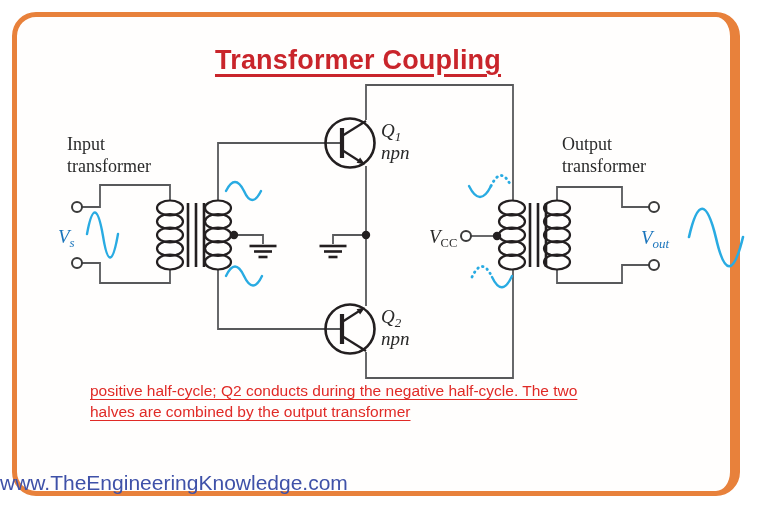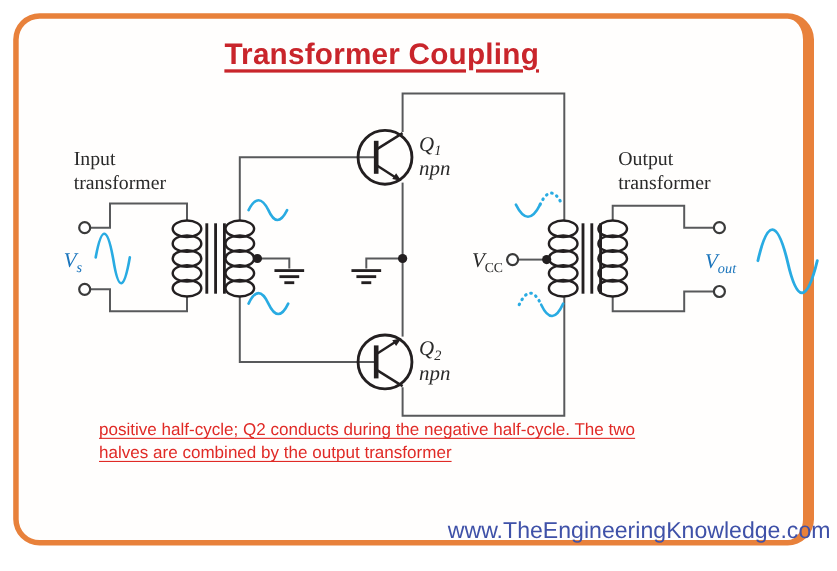--- a/index.html
+++ b/index.html
@@ -9,30 +9,30 @@
   }
   .frame{
     position:absolute;left:12px;top:12px;width:728px;height:484px;
     border:5px solid #E8813B;border-right-width:10px;border-radius:24px;
     box-sizing:border-box;background:#fffefd;
   }
   .title{
     position:absolute;top:29px;left:0;width:684px;text-align:center;
     font-size:27px;font-weight:bold;color:#C9252B;
     text-decoration:underline;text-decoration-thickness:2.5px;text-underline-offset:5px;
-    letter-spacing:0.2px;margin:5px;
+    letter-spacing:0.2px;margin:16px;
   }
   svg.circuit{position:absolute;left:0;top:0;}
   .caption{
     position:absolute;left:90px;top:381px;width:570px;
     color:#E02A26;font-size:15.5px;line-height:20.8px;
   }
   .caption div{text-decoration:underline;text-underline-offset:3px;}
   .footer{
-    position:absolute;top:471px;left:0;width:755px;text-align:right;
+    position:absolute;top:471px;left:0;width:755px;text-align:left;
     color:#3F51A8;font-size:21px;
   }
   text{fill:#2a2a2a;}
   .serif{font-family:"Liberation Serif",serif;font-size:18px;}
   .var{font-family:"Liberation Serif",serif;font-style:italic;font-size:19px;}
   .sub{font-size:13px;font-style:italic;}
   .subr{font-size:12.5px;font-style:normal;}
   .blue{fill:#1B75BC;}
 </style>
 </head>

